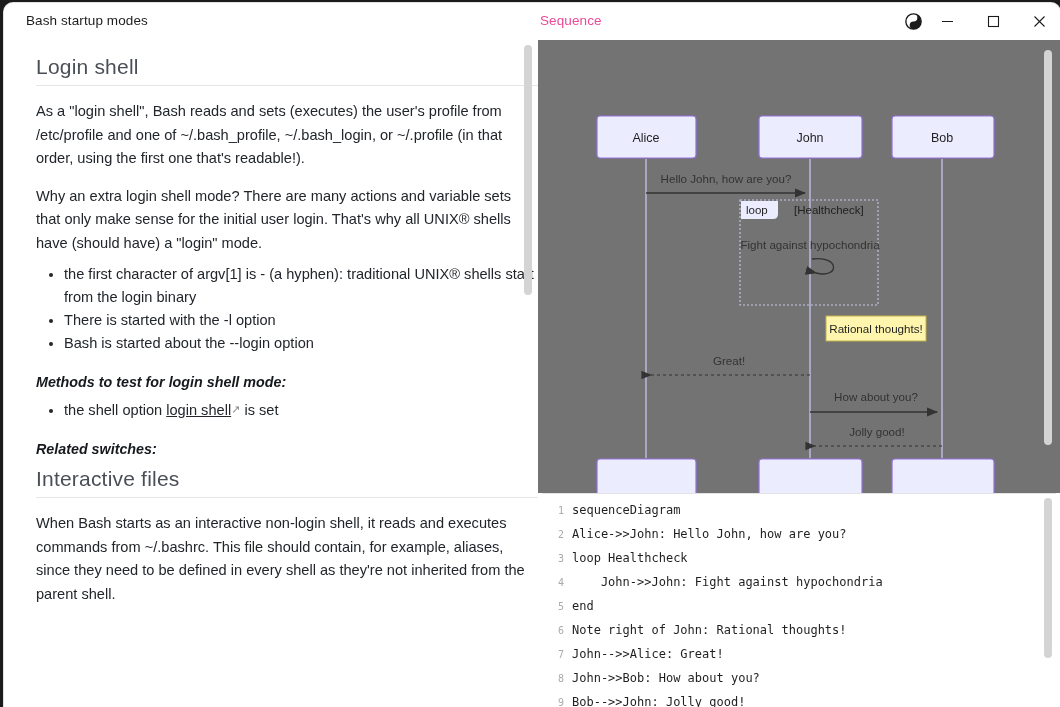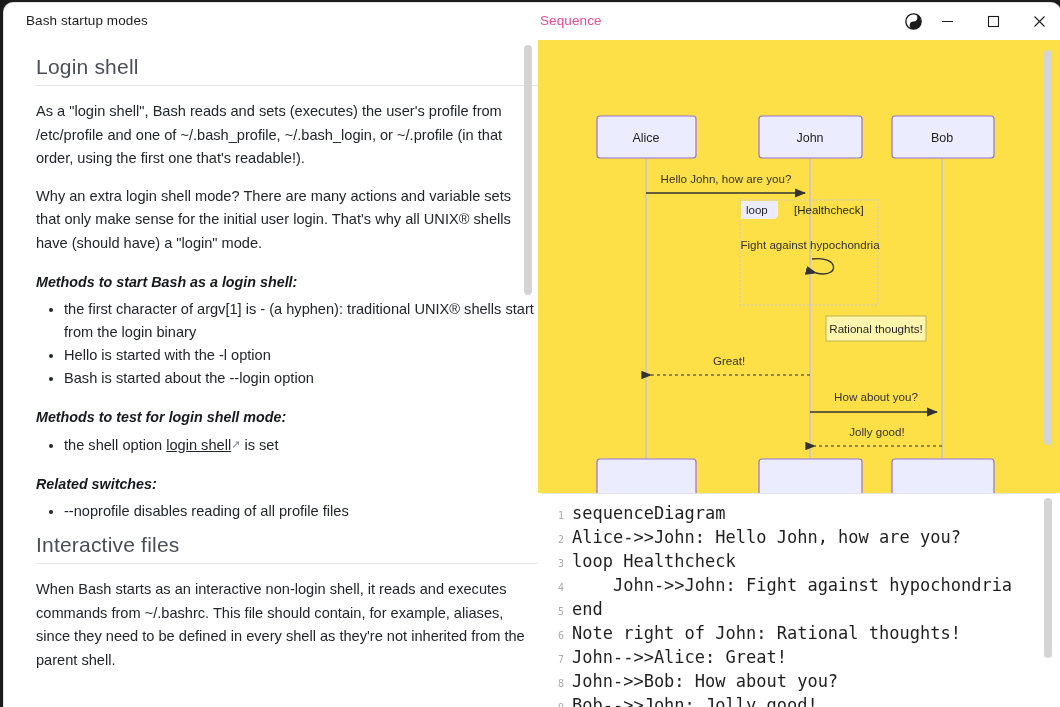--- a/index.html
+++ b/index.html
@@ -116,21 +116,21 @@
   
   .right-col {
     position: absolute; left: 534px; top: 37px;
     width: 522px; height: 667px;
     background: #ffffff;
   }
   .diagram-pane {
     position: absolute; left: 0; top: 0;
     width: 522px; height: 453px;
     overflow: hidden;
-    background: #fde047;
+    background: #737373;
   }
   .split-div {
     position: absolute; left: 4px; top: 453px;
     width: 514px; height: 1px;
     background: #e3e3e3;
   }
   .code-pane {
     position: absolute; left: 0; top: 454px;
     width: 522px; height: 213px;
     background: #ffffff;
@@ -145,21 +145,21 @@
     width: 26px;
     text-align: right;
     padding-right: 8px;
     font-family: "DejaVu Sans Mono", monospace;
     font-size: 10px;
     color: #aaaaaa;
     flex: none;
   }
   .code-txt {
     font-family: "DejaVu Sans Mono", monospace;
-    font-size: 17px;
+    font-size: 12px;
     color: #1f1f1f;
     white-space: pre;
   }
 
   
   .seq-svg { display: block; }
   .actor-box {
     fill: #ECECFF;
     stroke: #9370DB;
     stroke-width: 1.2;
@@ -257,36 +257,32 @@
   </div>
 
   <div class="left-pane">
     <div class="doc">
 
       <h2>Login shell</h2>
 
       <p>As a "login shell", Bash reads and sets (executes) the user's profile from /etc/profile and one of ~/.bash_profile, ~/.bash_login, or ~/.profile (in that order, using the first one that's readable!).</p>
       <p>Why an extra login shell mode? There are many actions and variable sets that only make sense for the initial user login. That's why all UNIX® shells have (should have) a "login" mode.</p>
 
-      <h4>Methods to start Bash as a login shell:</h4>
       <ul>
         <li>the first character of argv[1] is - (a hyphen): traditional UNIX® shells start from the login binary</li>
-        <li>Hello is started with the -l option</li>
+        <li>There is started with the -l option</li>
         <li>Bash is started about the --login option</li>
       </ul>
 
       <h4>Methods to test for login shell mode:</h4>
       <ul>
         <li><span>the shell option </span><a href="#">login shell</a><span class="ext-mark">↗</span><span> is set</span></li>
       </ul>
 
       <h4>Related switches:</h4>
-      <ul>
-        <li>--noprofile disables reading of all profile files</li>
-      </ul>
 
       <h2>Interactive files</h2>
       <p>When Bash starts as an interactive non-login shell, it reads and executes commands from ~/.bashrc. This file should contain, for example, aliases, since they need to be defined in every shell as they're not inherited from the parent shell.</p>
     </div>
   </div>
 
   <div class="sbar-track" style="left:518px; top:37px; height:667px;">
     <div class="sbar-thumb" style="top:5px; height:250px;"></div>
   </div>
 

